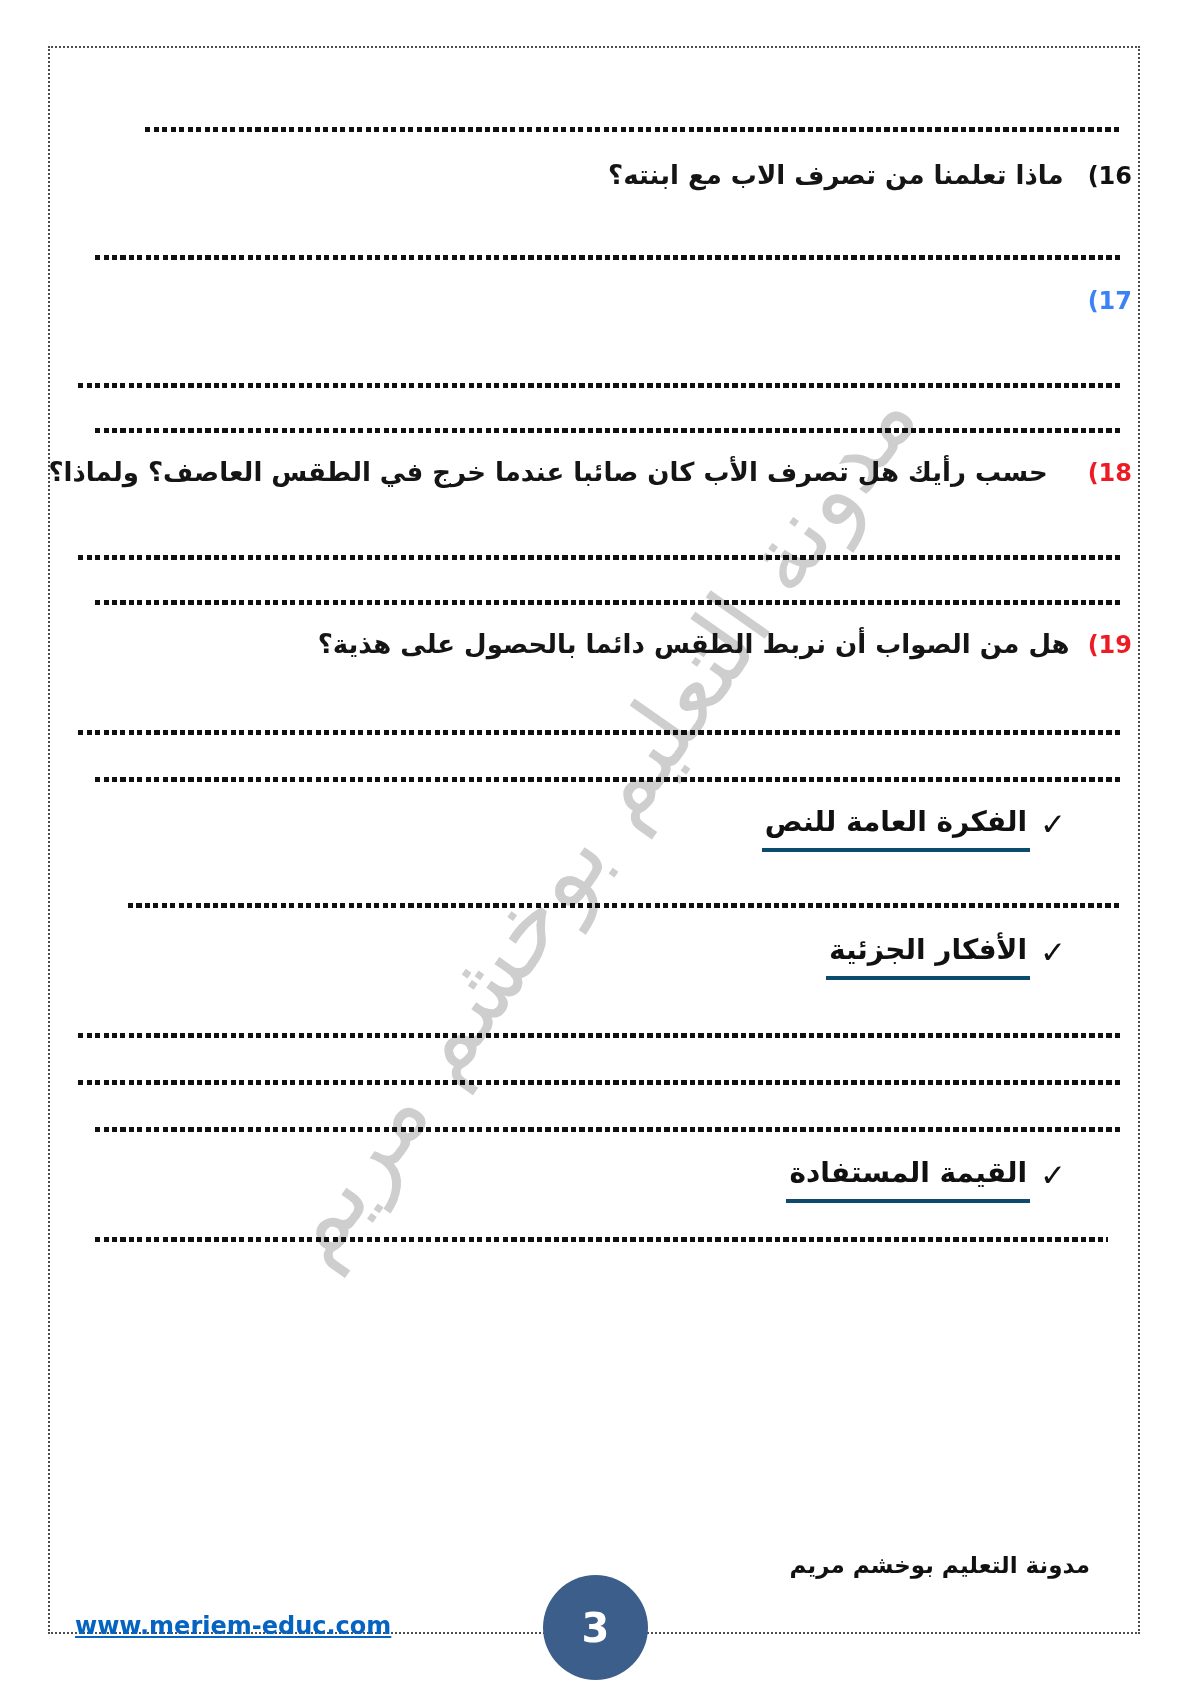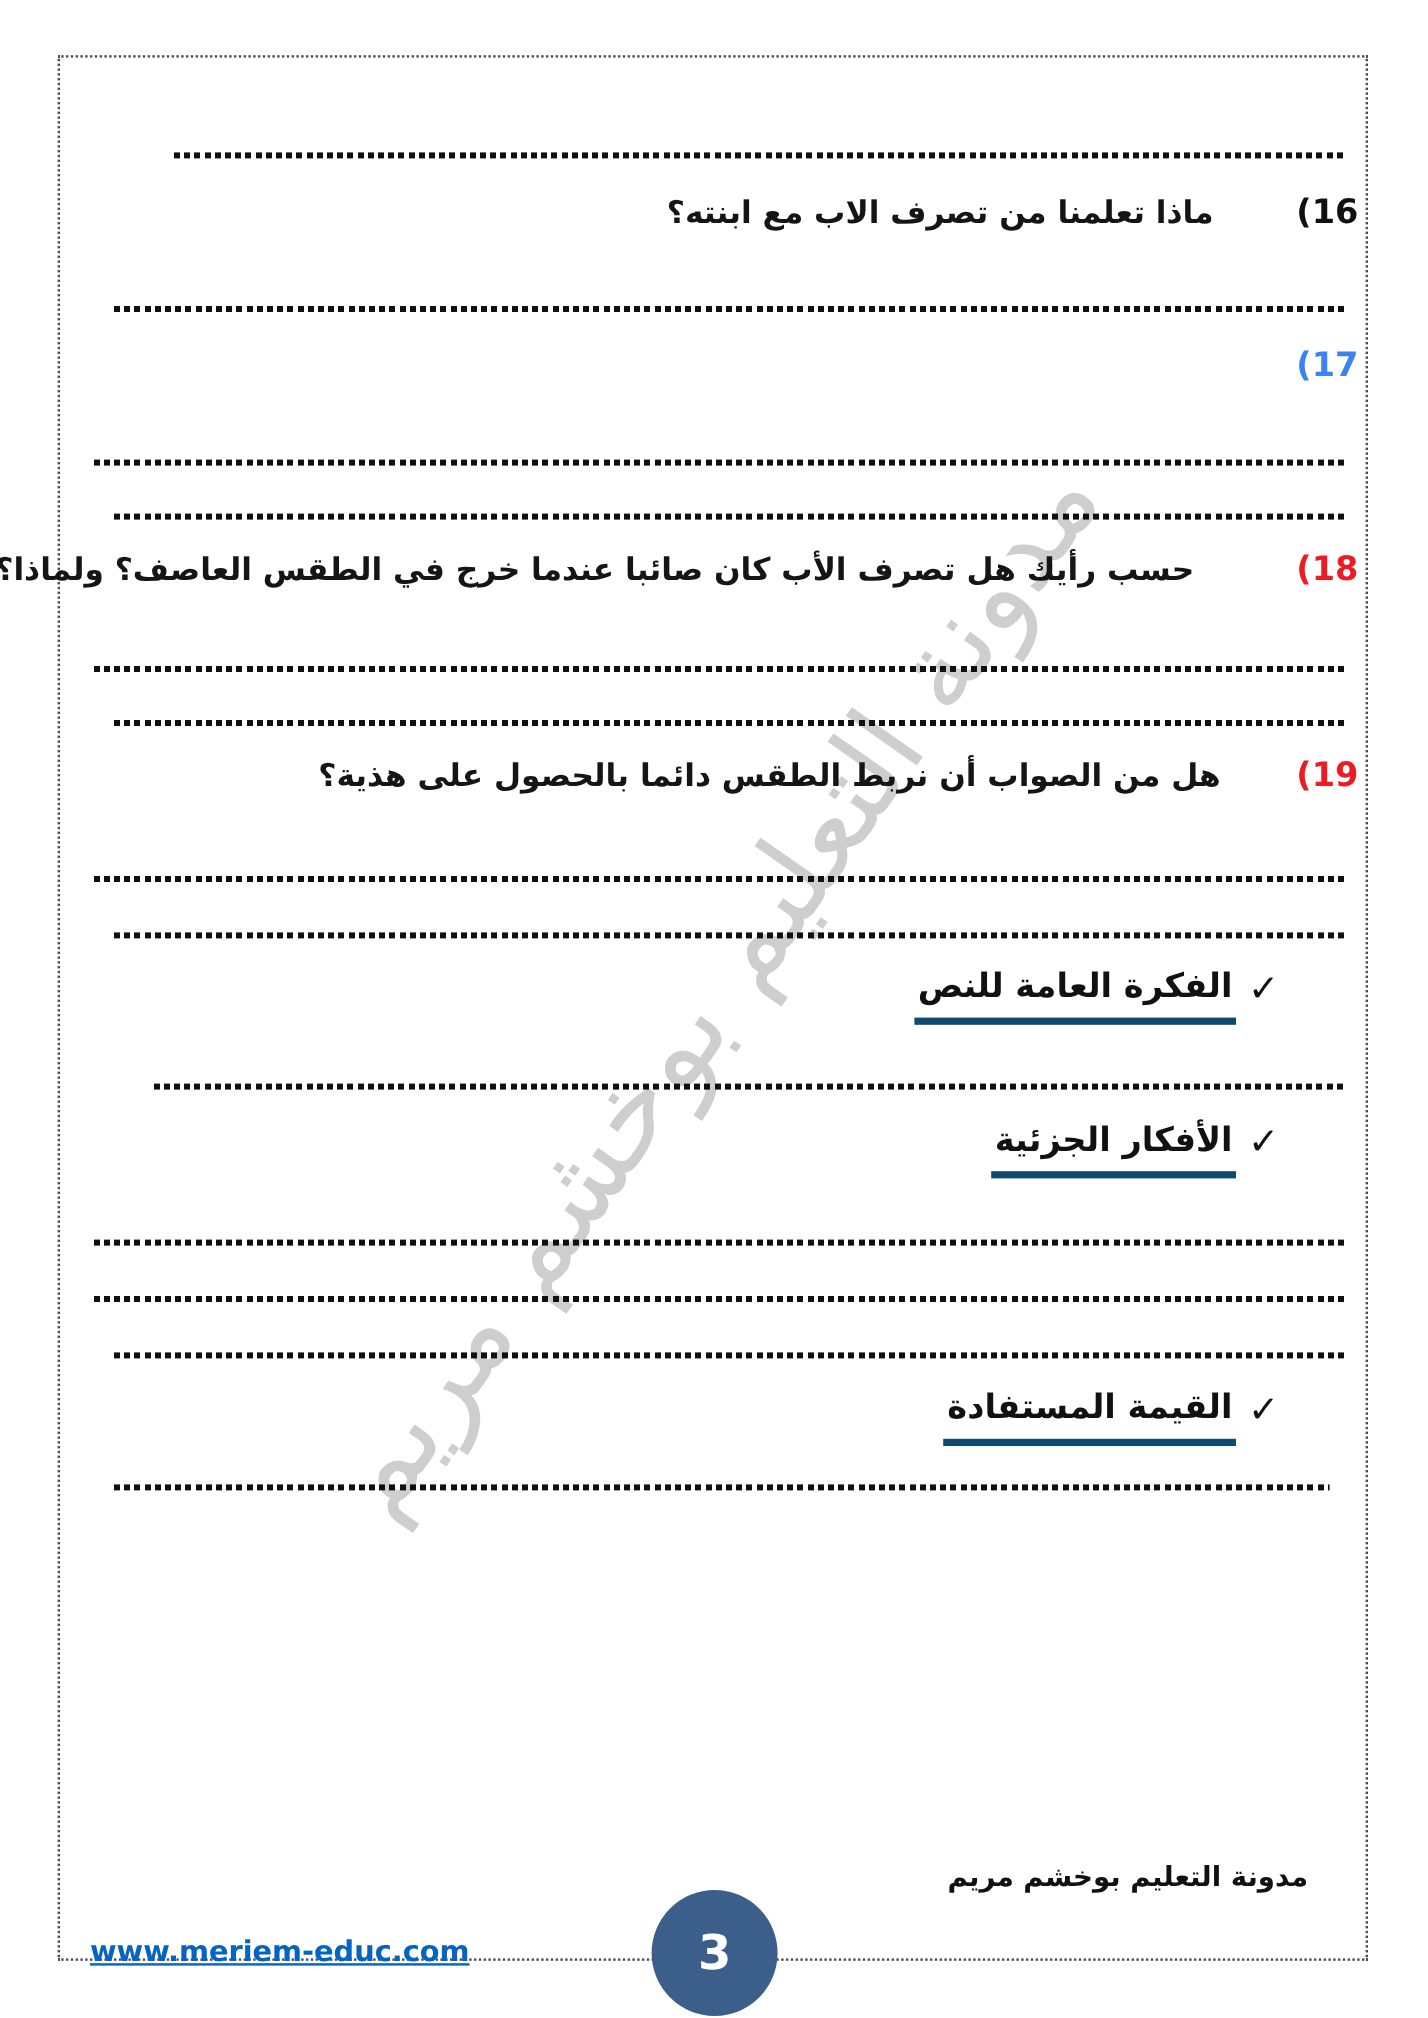--- a/index.html
+++ b/index.html
@@ -36,38 +36,37 @@
     position:absolute;height:5px;z-index:2;
     background:repeating-linear-gradient(90deg,#101010 0 5px,transparent 5px 8.5px);
   }
   .qrow{
     position:absolute;right:58px;z-index:2;
     display:flex;direction:rtl;align-items:baseline;
     color:#111111;
   }
   .qnum{
     direction:ltr;unicode-bidi:bidi-override;
-    font-weight:bold;font-size:28px;line-height:1.35;
+    font-weight:bold;font-size:24px;line-height:1.35;
     white-space:nowrap;
-    margin-left:45px;
   }
   .qtext{
     font-weight:bold;font-size:26px;line-height:1.35;
     white-space:nowrap;color:#151515;
   }
   .hrow{
     position:absolute;right:124px;z-index:2;
     display:flex;direction:rtl;align-items:flex-start;
     gap:10px;color:#111111;
   }
   .check{font-size:31px;line-height:1.3;font-weight:normal;}
   .htext{
     font-weight:bold;font-size:28px;line-height:1.3;
     padding:0 3px 8px 3px;
-    border-bottom:6px solid #0c4a6e;
+    border-bottom:4px solid #0c4a6e;
     white-space:nowrap;
   }
   .flink{
     position:absolute;left:75px;top:1612px;z-index:2;
     font-size:24px;font-weight:bold;
     color:#0563c1;text-decoration:underline;
     cursor:pointer;
   }
   .fcredit{
     position:absolute;right:100px;top:1552px;z-index:2;

